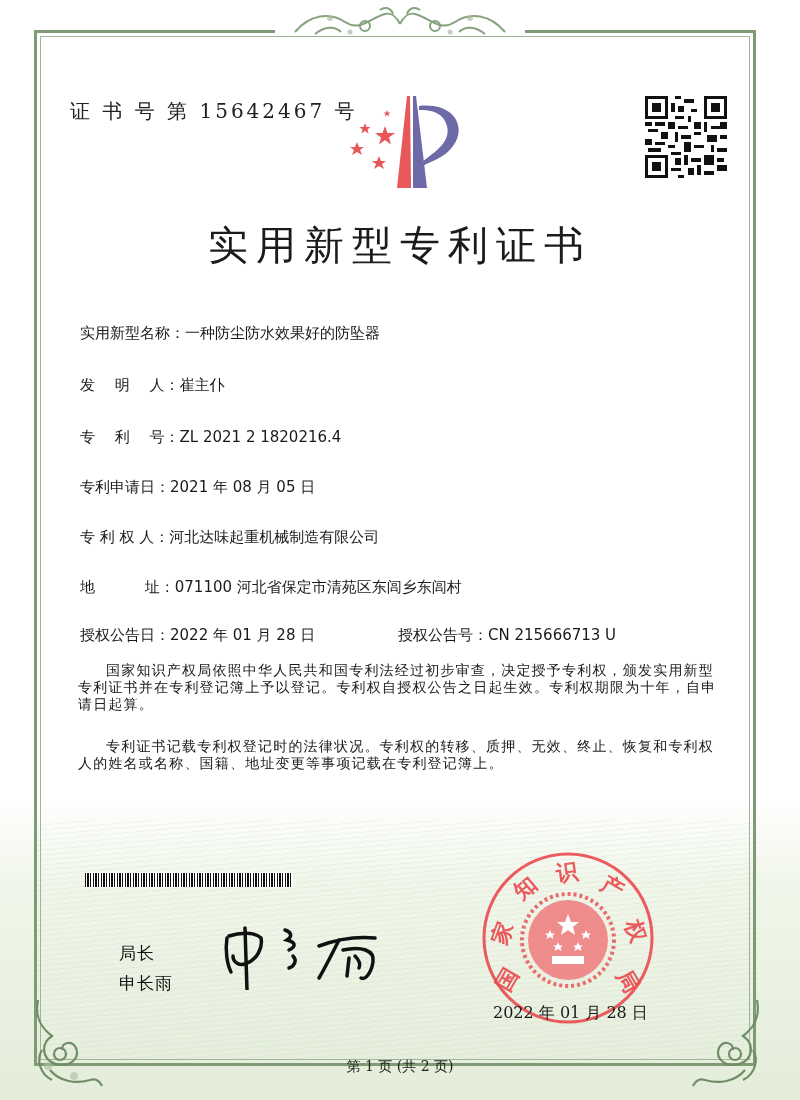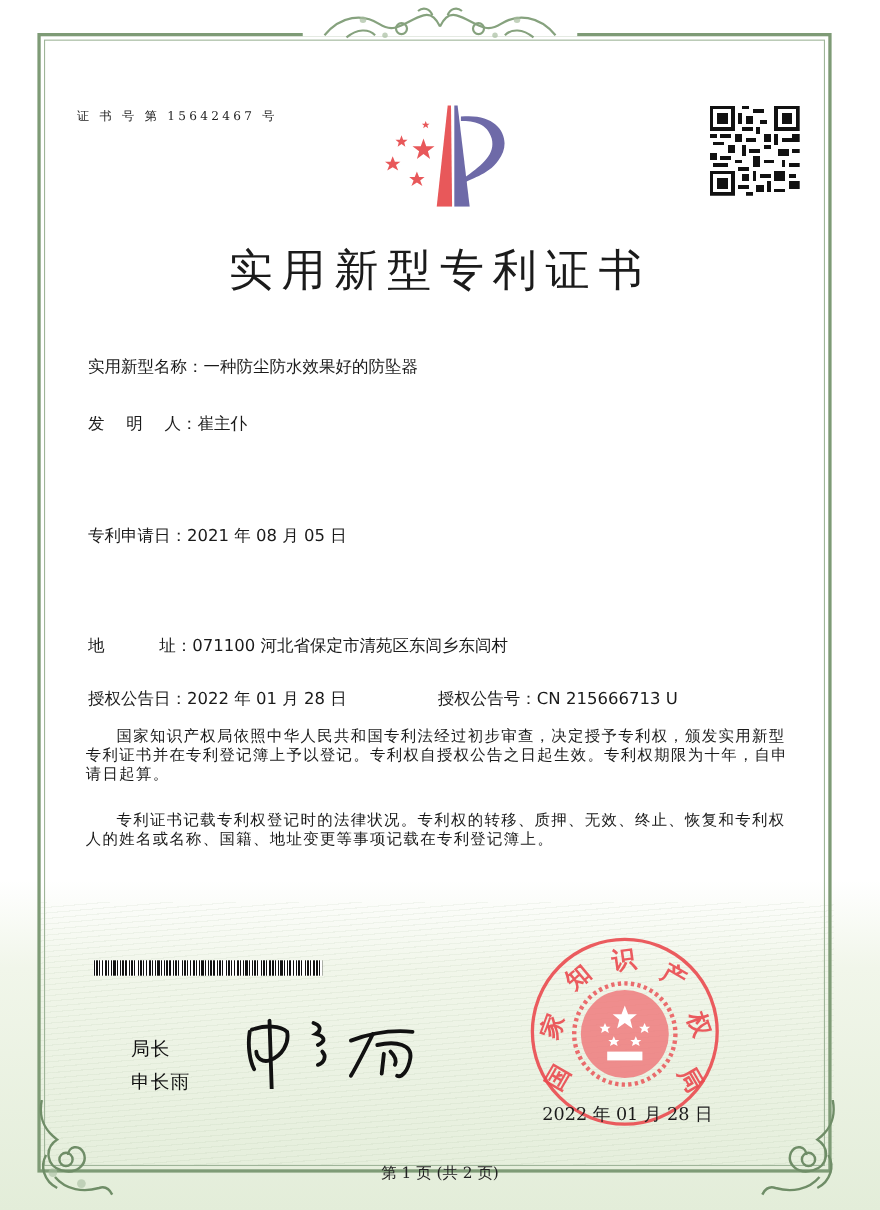--- a/index.html
+++ b/index.html
@@ -28,21 +28,21 @@
   }
   .ornament-top {
     position:absolute; left:275px; top:4px; width:250px; height:36px;
   }
   .corner { position:absolute; width:75px; height:90px; }
   .corner-bl { left:30px; top:1000px; }
   .corner-br { left:690px; top:1000px; }
 
   .cert-no {
     position:absolute; left:70px; top:98px;
-    font-size:11px; letter-spacing:3px; color:#222;
+    font-size:20px; letter-spacing:3px; color:#222;
   }
   .logo { position:absolute; left:335px; top:88px; width:130px; height:100px; }
   .qr { position:absolute; left:645px; top:96px; width:82px; height:82px; }
 
   .title {
     position:absolute; left:0; top:218px; width:800px; text-align:center;
     font-size:40px; letter-spacing:8px; color:#1b1b1b;
     font-family:"DejaVu Sans", "Liberation Sans", sans-serif;
   }
   .field {
@@ -194,22 +194,28 @@
   </svg>
 
   <div class="title">实用新型专利证书</div>
 
   <div class="field" style="top:324px">
     <span class="label">实用新型名称：</span><span class="value">一种防尘防水效果好的防坠器</span>
   </div>
   <div class="field" style="top:376px">
     <span class="label">发　 明　 人：</span><span class="value">崔主仆</span>
   </div>
+  <div class="field" style="top:428px">
+    <span class="label">专　 利　 号：</span><span class="value">ZL 2021 2 1820216.4</span>
+  </div>
   <div class="field" style="top:478px">
     <span class="label">专利申请日：</span><span class="value">2021 年 08 月 05 日</span>
+  </div>
+  <div class="field" style="top:528px">
+    <span class="label">专 利 权 人：</span><span class="value">河北达味起重机械制造有限公司</span>
   </div>
   <div class="field" style="top:578px">
     <span class="label">地　　　 址：</span><span class="value">071100 河北省保定市清苑区东闾乡东闾村</span>
   </div>
   <div class="field" style="top:626px">
     <span class="label">授权公告日：</span><span class="value">2022 年 01 月 28 日</span>
   </div>
   <div class="field" style="top:626px; left:398px">
     <span class="label">授权公告号：</span><span class="value">CN 215666713 U</span>
   </div>

